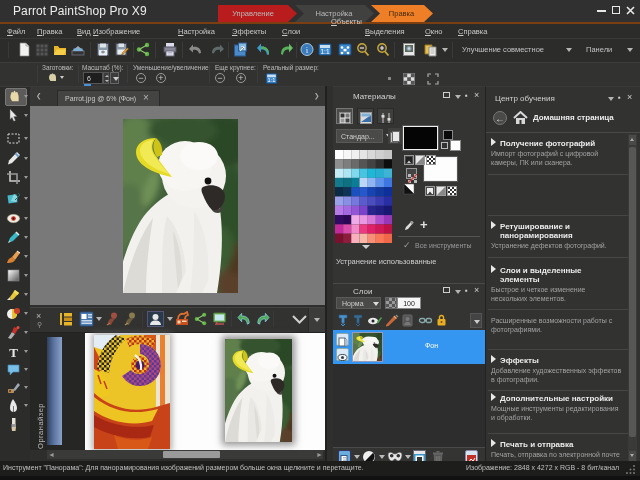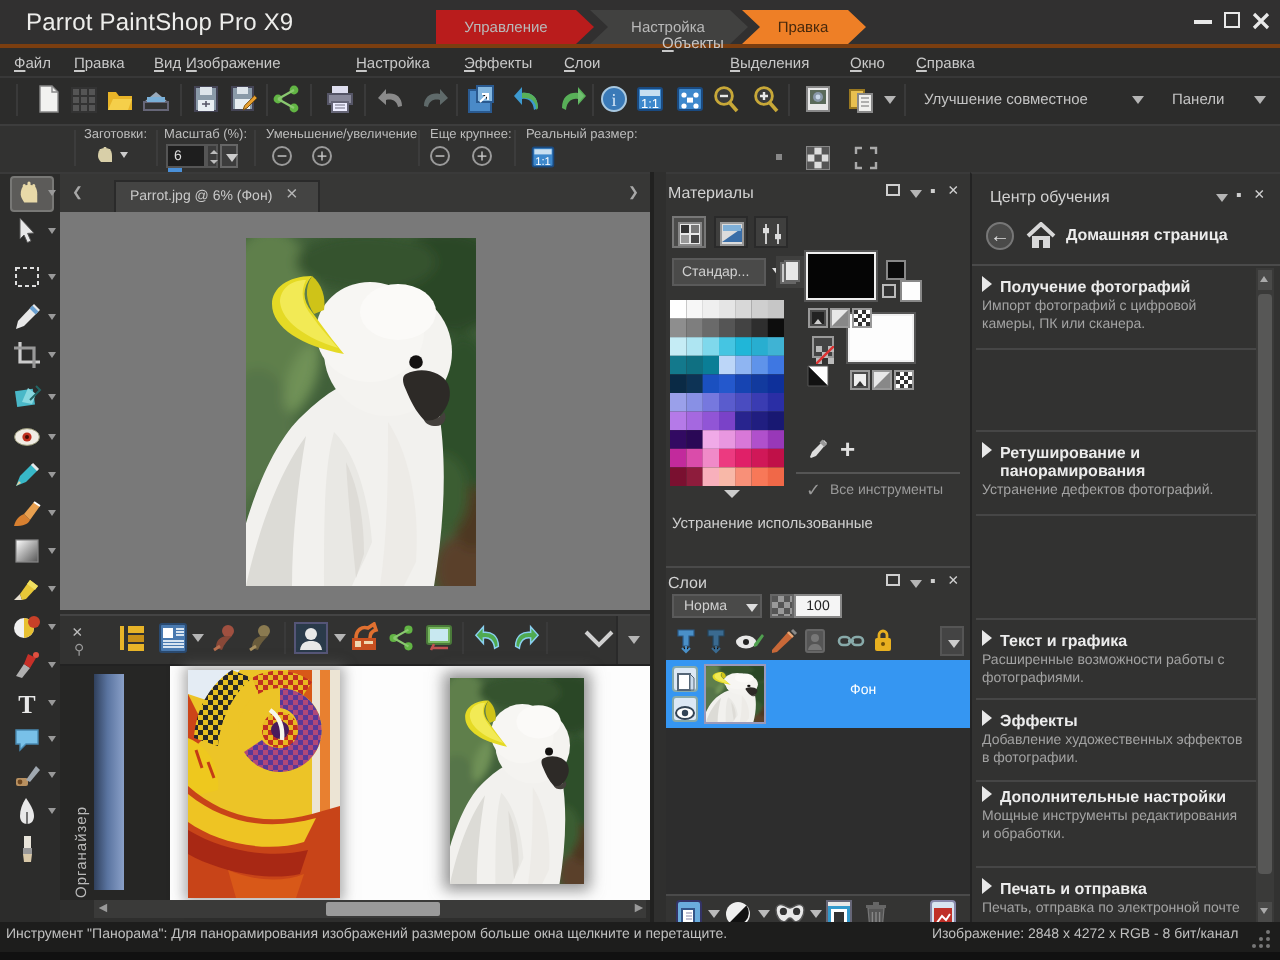--- a/index.html
+++ b/index.html
@@ -46,21 +46,21 @@
 #parrotwrap { position:absolute; left:93px; top:13px; width:115px; height:174px; }
 #organizer { left:30px; top:305px; width:295px; height:156px; background:#2e2e2d; }
 #orgtoolbar { position:absolute; left:0; top:2px; width:295px; height:26px; background:#323231; border-top:1px solid #444; border-bottom:1px solid #222; }
 #orgthumbs { position:absolute; left:0; top:28px; width:295px; height:117px; background:#262625; }
 #orgwhite { position:absolute; left:55px; top:0px; width:240px; height:117px; background:#fdfdfd; }
 #orgscroll { position:absolute; left:17px; top:145px; width:276px; height:9px; background:#3a3a39; }
 #orgscrollthumb { position:absolute; left:116px; top:1px; width:57px; height:7px; background:#9a9a9a; border-radius:1px; }
 #orglabel { position:absolute; left:6px; top:98px; width:12px; color:#b9b9b9; font-size:7.5px; writing-mode:vertical-rl; transform:rotate(180deg); letter-spacing:0.5px; }
 
 #materials { left:333px; top:86px; width:152px; height:197px; background:#343433; border-top:1px solid #3a3a3a; }
-.ptitle { position:absolute; left:1px; top:5px; font-size:8px; color:#d2d2d2; }
+.ptitle { position:absolute; left:20px; top:5px; font-size:8px; color:#d2d2d2; }
 .pctrl { position:absolute; top:5px; color:#cfcfcf; }
 .mbtn { position:absolute; width:17px; height:16px; background:#3f3f3e; border:1px solid #2a2a2a; padding:1px 1.5px; }
 .mbtn.sel { background:#4c4c4b; border:1px solid #777; }
 #matdrop { position:absolute; left:3px; top:42px; width:47px; height:14px; background:#4a4a49; border:1px solid #5a5a5a; color:#d0d0d0; font-size:7px; line-height:13px; padding-left:4px; }
 #matpage { position:absolute; left:55px; top:41px; width:14px; height:16px; background:#3f3f3e; padding:1.5px 2px; }
 .tribtn { position:absolute; width:10px; height:10px; z-index:3; }
 #swatches { position:absolute; left:2px; top:63px; width:57px; height:93px; }
 #layers { left:333px; top:283px; width:152px; height:178px; background:#343433; border-top:1px solid #4a4a4a; }
 #layerrow { position:absolute; left:0px; top:46px; width:152px; height:34px; background:#3596f2; }
 
@@ -863,23 +863,26 @@
         <div class="lhead"><span class="larr"></span>Получение фотографий</div>
         <div class="ldesc">Импорт фотографий с цифровой<br>камеры, ПК или сканера.</div>
       </div>
     <div class="lsep" style="top:87px;"></div>
     <div class="lsep" style="top:128px;"></div>
     <div class="lsec" style="top:134px;">
         <div class="lhead"><span class="larr"></span>Ретуширование и<br><span style="margin-left:9px;">панорамирования</span></div>
         <div class="ldesc">Устранение дефектов фотографий.</div>
       </div>
     <div class="lsep" style="top:170px;"></div>
+    <div class="lsec" style="top:178px;">
+        <div class="lhead"><span class="larr"></span>Слои и выделенные<br><span style="margin-left:9px;">элементы</span></div>
+        <div class="ldesc">Быстрое и четкое изменение<br>нескольких элементов.</div>
+      </div>
     <div class="lsep" style="top:222px;"></div>
     <div class="lsec" style="top:228px;">
-        <div class="lhead"><span class="larr"></span>Текст и графика</div>
         <div class="ldesc">Расширенные возможности работы с<br>фотографиями.</div>
       </div>
     <div class="lsep" style="top:262px;"></div>
     <div class="lsec" style="top:268px;">
         <div class="lhead"><span class="larr"></span>Эффекты</div>
         <div class="ldesc">Добавление художественных эффектов<br>в фотографии.</div>
       </div>
     <div class="lsep" style="top:303px;"></div>
     <div class="lsec" style="top:306px;">
         <div class="lhead"><span class="larr"></span>Дополнительные настройки</div>

